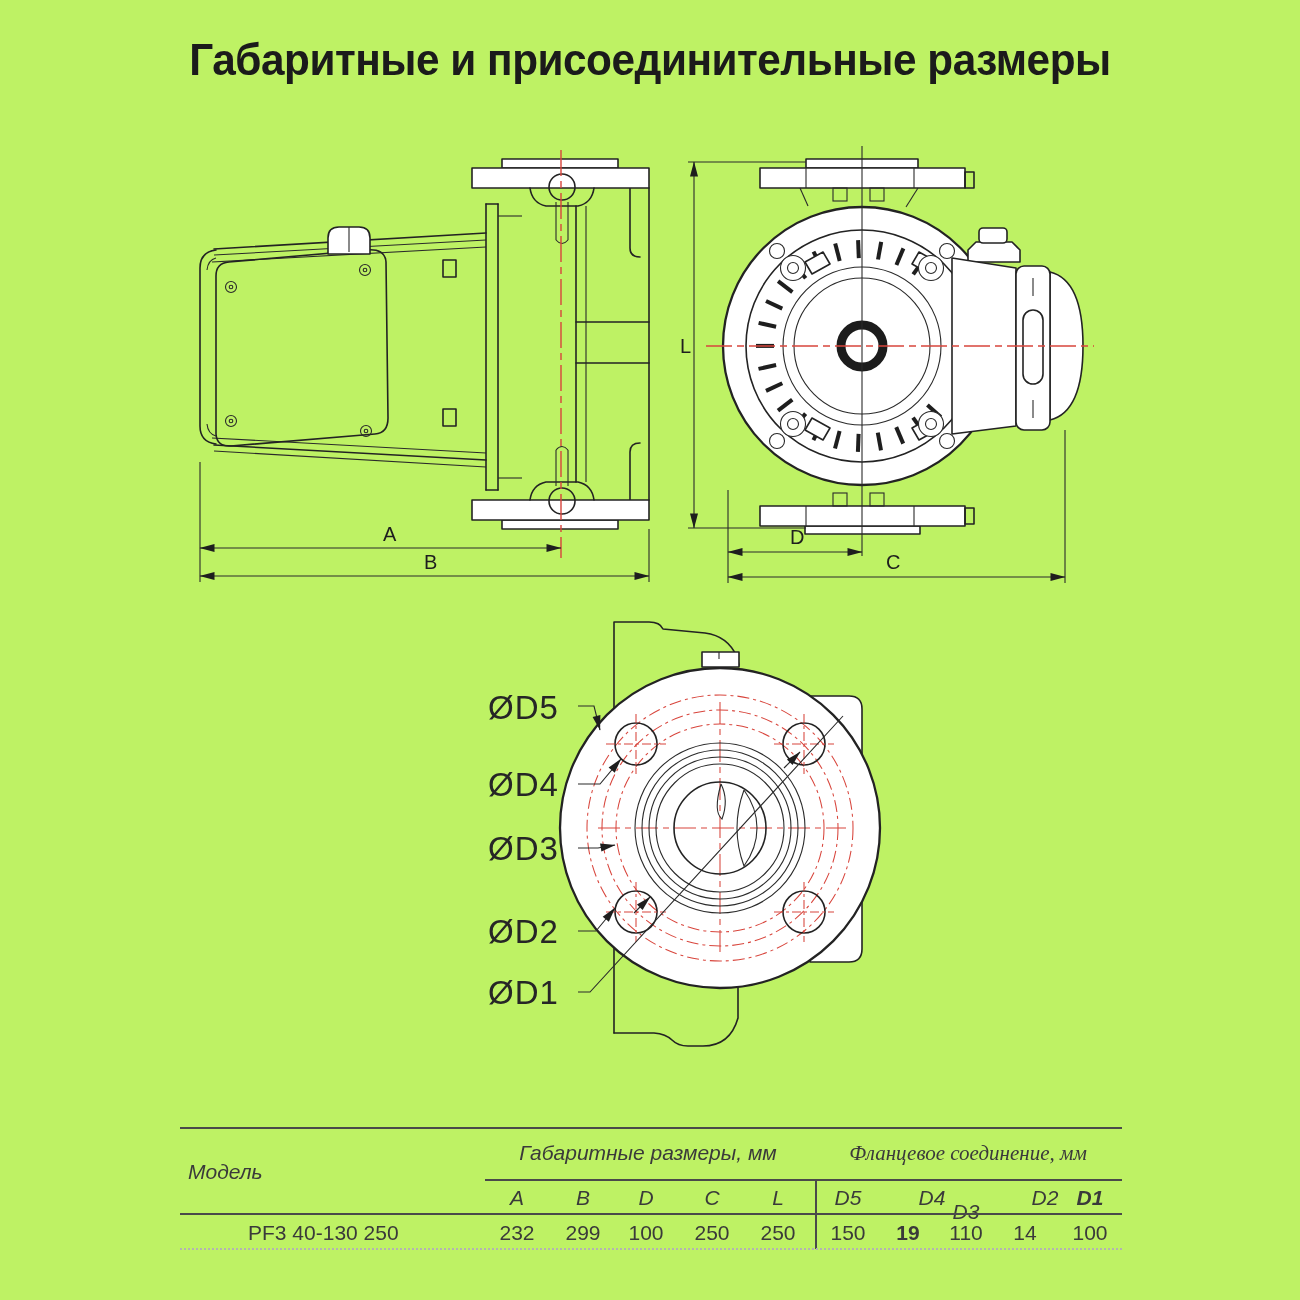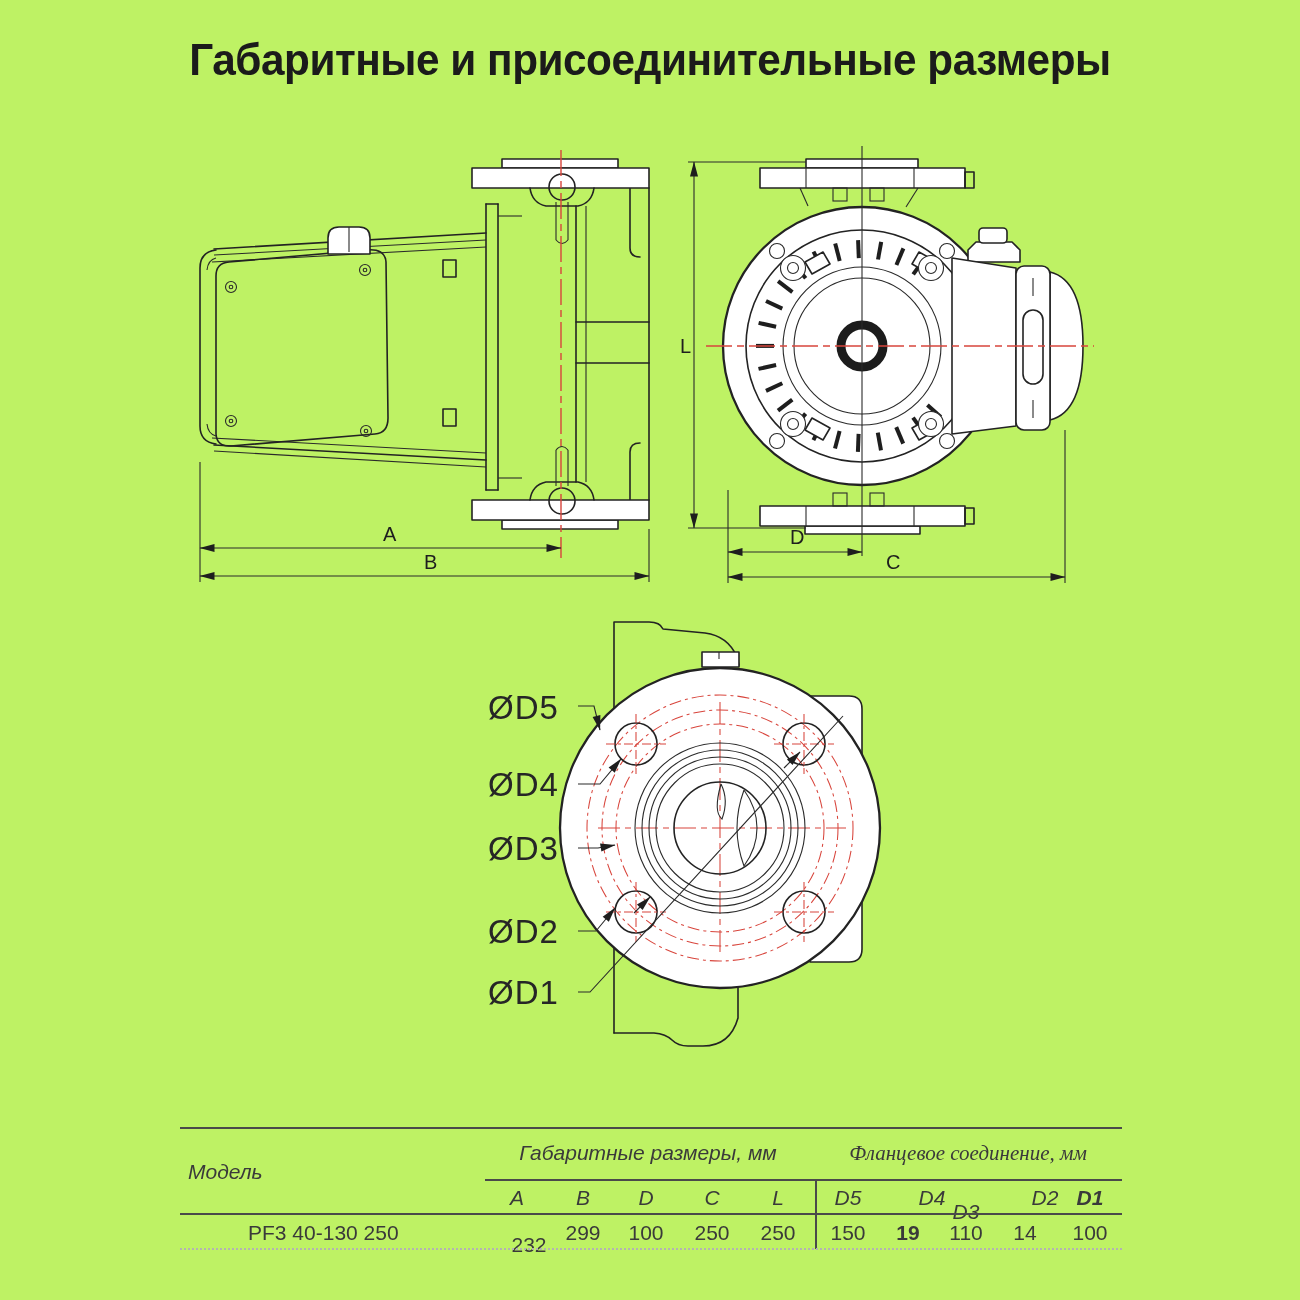--- a/index.html
+++ b/index.html
@@ -285,21 +285,21 @@
     <span class="cellc ital" style="left:598px;top:66px;">L</span>
     <span class="cellc ital" style="left:668px;top:66px;">D5</span>
     <span class="cellc ital" style="left:716px;top:66px;margin-left:36px;">D4</span>
     <span class="cellc ital" style="left:786px;top:80px;">D3</span>
     <span class="cellc ital" style="left:865px;top:66px;">D2</span>
     <span class="cellc ital" style="left:910px;top:66px;font-weight:bold;">D1</span>
 
     <div class="rule" style="left:0;top:93px;width:942px;height:2px;"></div>
 
     <span style="position:absolute;left:24px;top:101px;margin-left:44px;">PF3 40-130 250</span>
-    <span class="cellc" style="left:349px;top:101px;margin-top:12px;">232</span>
+    <span class="cellc" style="left:337px;top:101px;">232</span>
     <span class="cellc" style="left:403px;top:101px;">299</span>
     <span class="cellc" style="left:466px;top:101px;">100</span>
     <span class="cellc" style="left:532px;top:101px;">250</span>
     <span class="cellc" style="left:598px;top:101px;">250</span>
     <span class="cellc" style="left:668px;top:101px;">150</span>
     <span class="cellc" style="left:728px;top:101px;font-weight:bold;">19</span>
     <span class="cellc" style="left:786px;top:101px;text-align:right;">110</span>
     <span class="cellc" style="left:845px;top:101px;">14</span>
     <span class="cellc" style="left:910px;top:101px;">100</span>
 

